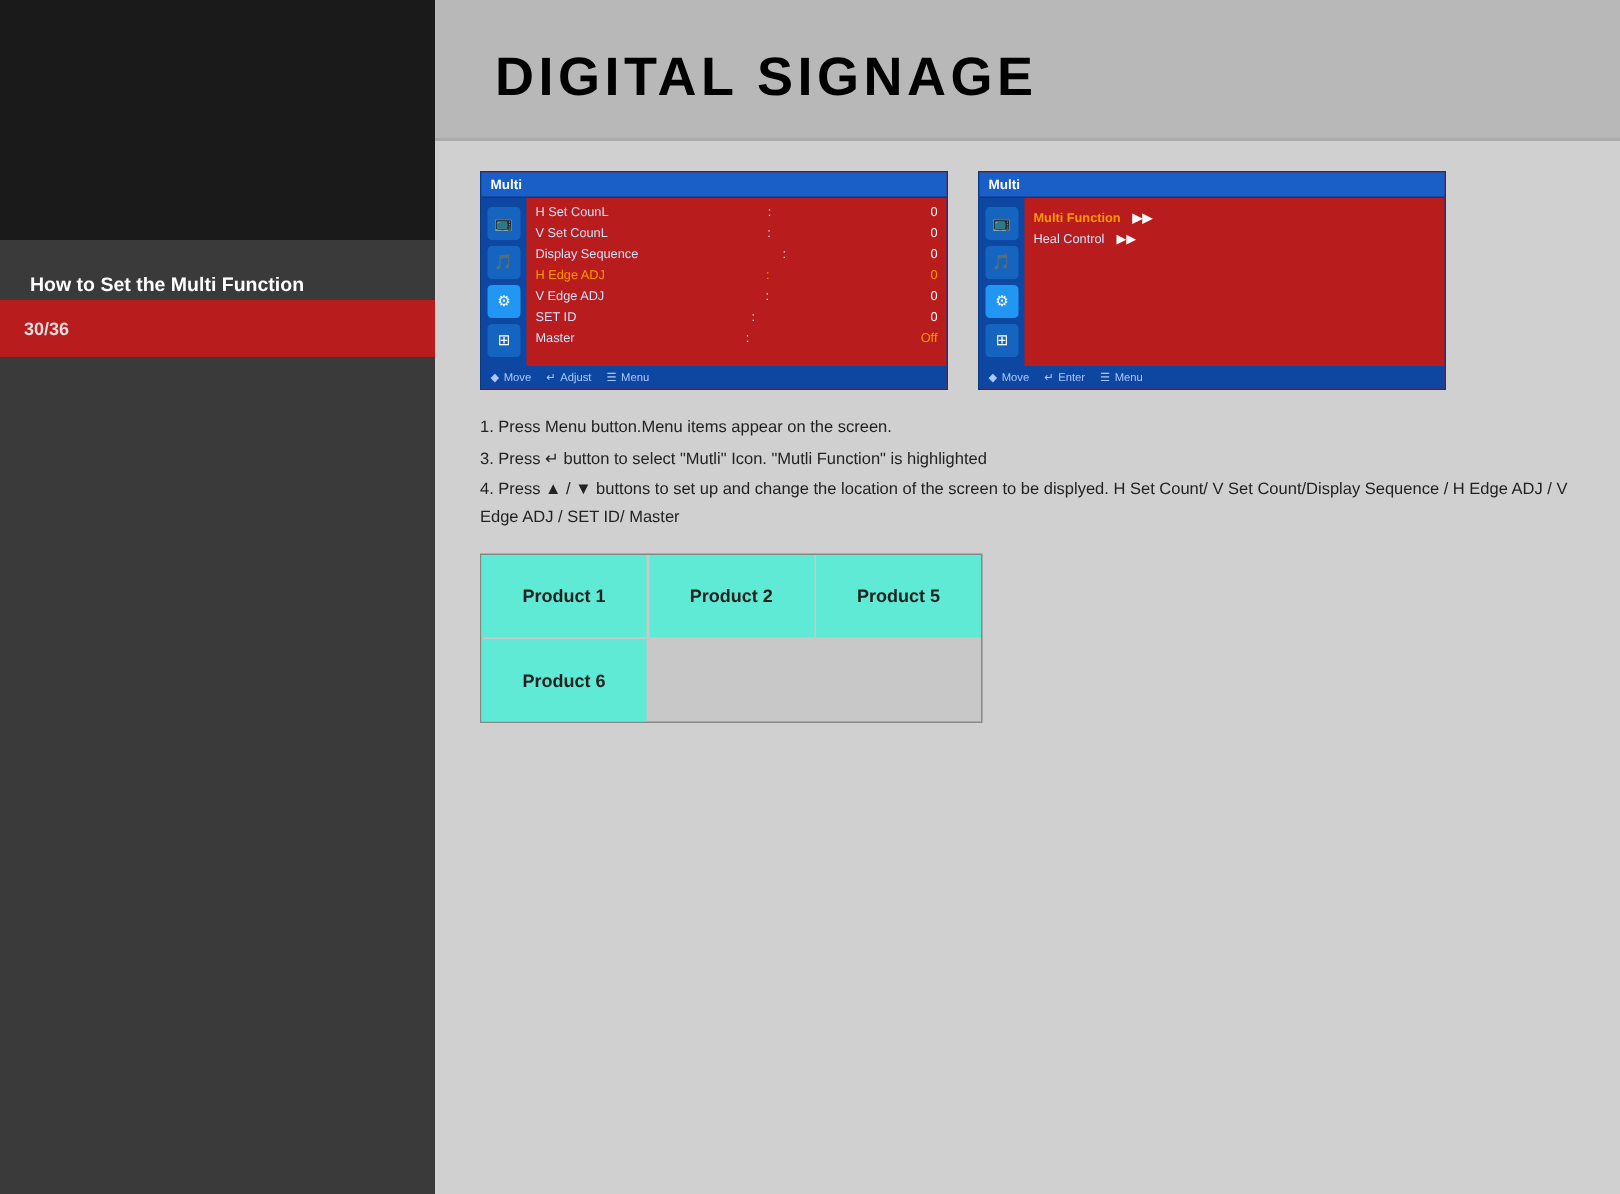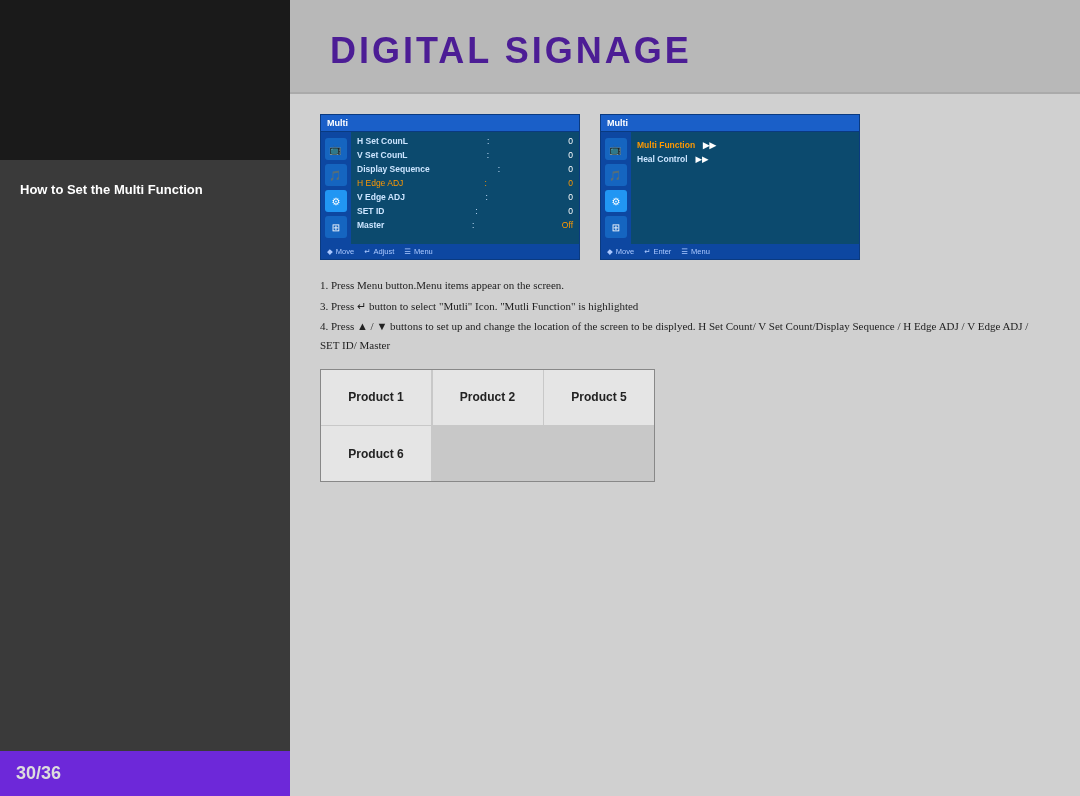--- a/index.html
+++ b/index.html
@@ -13,82 +13,81 @@
     }
 
     
     .sidebar {
       width: 290px;
       min-width: 290px;
       height: 796px;
       background: #3a3a3a;
       display: flex;
       flex-direction: column;
-      justify-content: space-between;
-      border-radius: 13px;
+      justify-content: flex-start;
     }
     .sidebar-top {
       background: #1a1a1a;
       height: 160px;
     }
     .sidebar-section-title {
       padding: 20px 20px 0 20px;
       color: #fff;
       font-size: 13px;
       font-weight: bold;
       line-height: 1.5;
     }
     .sidebar-bottom {
       padding: 12px 16px;
-      background: #6d28d9;
+      background: #b91c1c;
       color: #ddd;
-      font-size: 18px;
+      font-size: 12px;
       font-weight: bold;
     }
 
     
     .main-content {
       flex: 1;
       display: flex;
       flex-direction: column;
       background: #d0d0d0;
     }
 
     
     .header {
       background: #b8b8b8;
       padding: 30px 40px 20px 40px;
       border-bottom: 2px solid #aaa;
     }
     .header-title {
       font-size: 36px;
       font-weight: 900;
-      color: #4c1d95;
+      color: #000000;
       letter-spacing: 3px;
       text-transform: uppercase;
     }
 
     
     .content-body {
       padding: 20px 30px;
       flex: 1;
       overflow: auto;
     }
 
     
     .menu-screenshots {
       display: flex;
       gap: 20px;
       margin-bottom: 16px;
     }
 
     
     .menu-panel {
-      background: #0c4a6e;
-      width: 260px;
+      background: #b91c1c;
+      width: 312px;
       border: 1px solid #0a3a80;
       font-size: 9px;
       color: #fff;
     }
     .menu-panel-header {
       background: #1a5fc8;
       padding: 3px 6px;
       font-weight: bold;
       font-size: 9px;
       color: #fff;
@@ -129,21 +128,21 @@
     .menu-row {
       display: flex;
       justify-content: space-between;
       padding: 2px 0;
       font-size: 8.5px;
       color: #cce5ff;
     }
     .menu-row.highlighted {
       color: #ff9900;
     }
-    .menu-row-label { color: #cce5ff; font-weight: bold; }
+    .menu-row-label { color: #cce5ff; }
     .menu-row-value { color: #fff; }
     .menu-footer {
       background: #0d47a1;
       display: flex;
       padding: 3px 6px;
       font-size: 7.5px;
       color: #aac8ff;
       gap: 10px;
     }
     .menu-footer-item {
@@ -158,21 +157,20 @@
       gap: 4px;
     }
     .menu-row-arrow { color: #fff; margin-left: 4px; }
 
     
     .instructions {
       font-size: 11px;
       color: #222;
       margin-bottom: 14px;
       line-height: 1.7;
-      font-family: Liberation Serif, serif;
     }
     .instructions p { margin-bottom: 2px; }
 
     
     .example-title {
       font-size: 14px;
       font-weight: bold;
       color: #222;
       margin-bottom: 14px;
     }
@@ -180,21 +178,21 @@
     
     .product-grid {
       border: 1.5px solid #888;
       display: inline-grid;
       grid-template-columns: 1fr 1fr 1fr;
       background: #c8c8c8;
       gap: 1.5px;
       border-collapse: collapse;
     }
     .product-cell {
-      background: #e5e5e5;
+      background: #5eead4;
       width: 110px;
       height: 55px;
       display: flex;
       align-items: center;
       justify-content: center;
       font-size: 12px;
       font-weight: bold;
       color: #222;
       border: none;
     }

